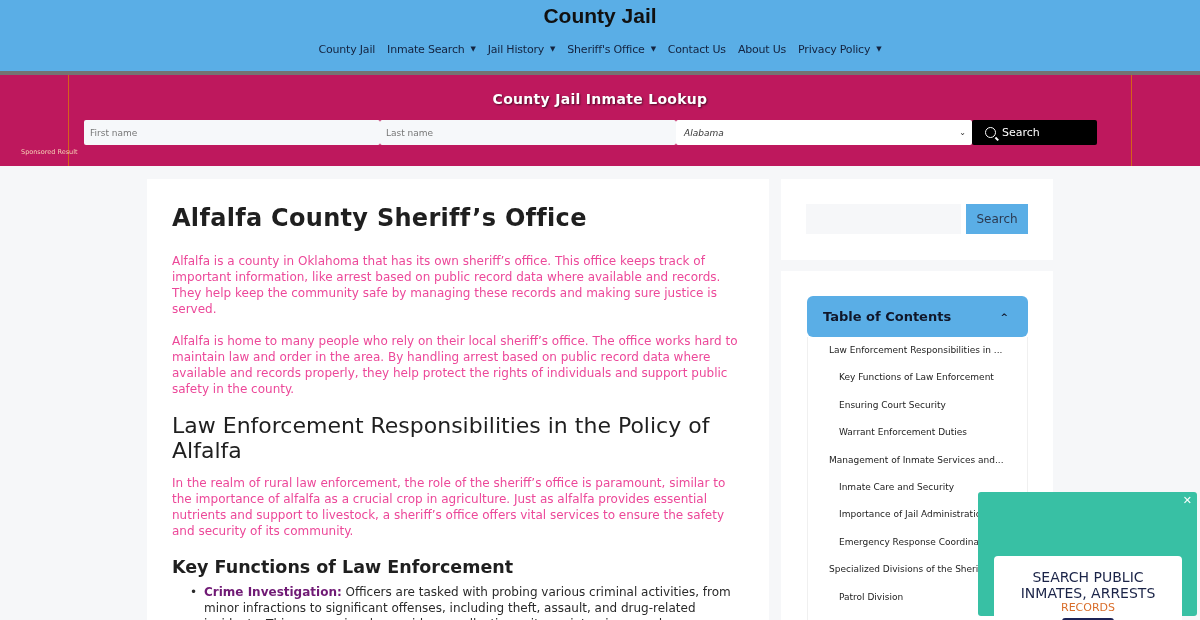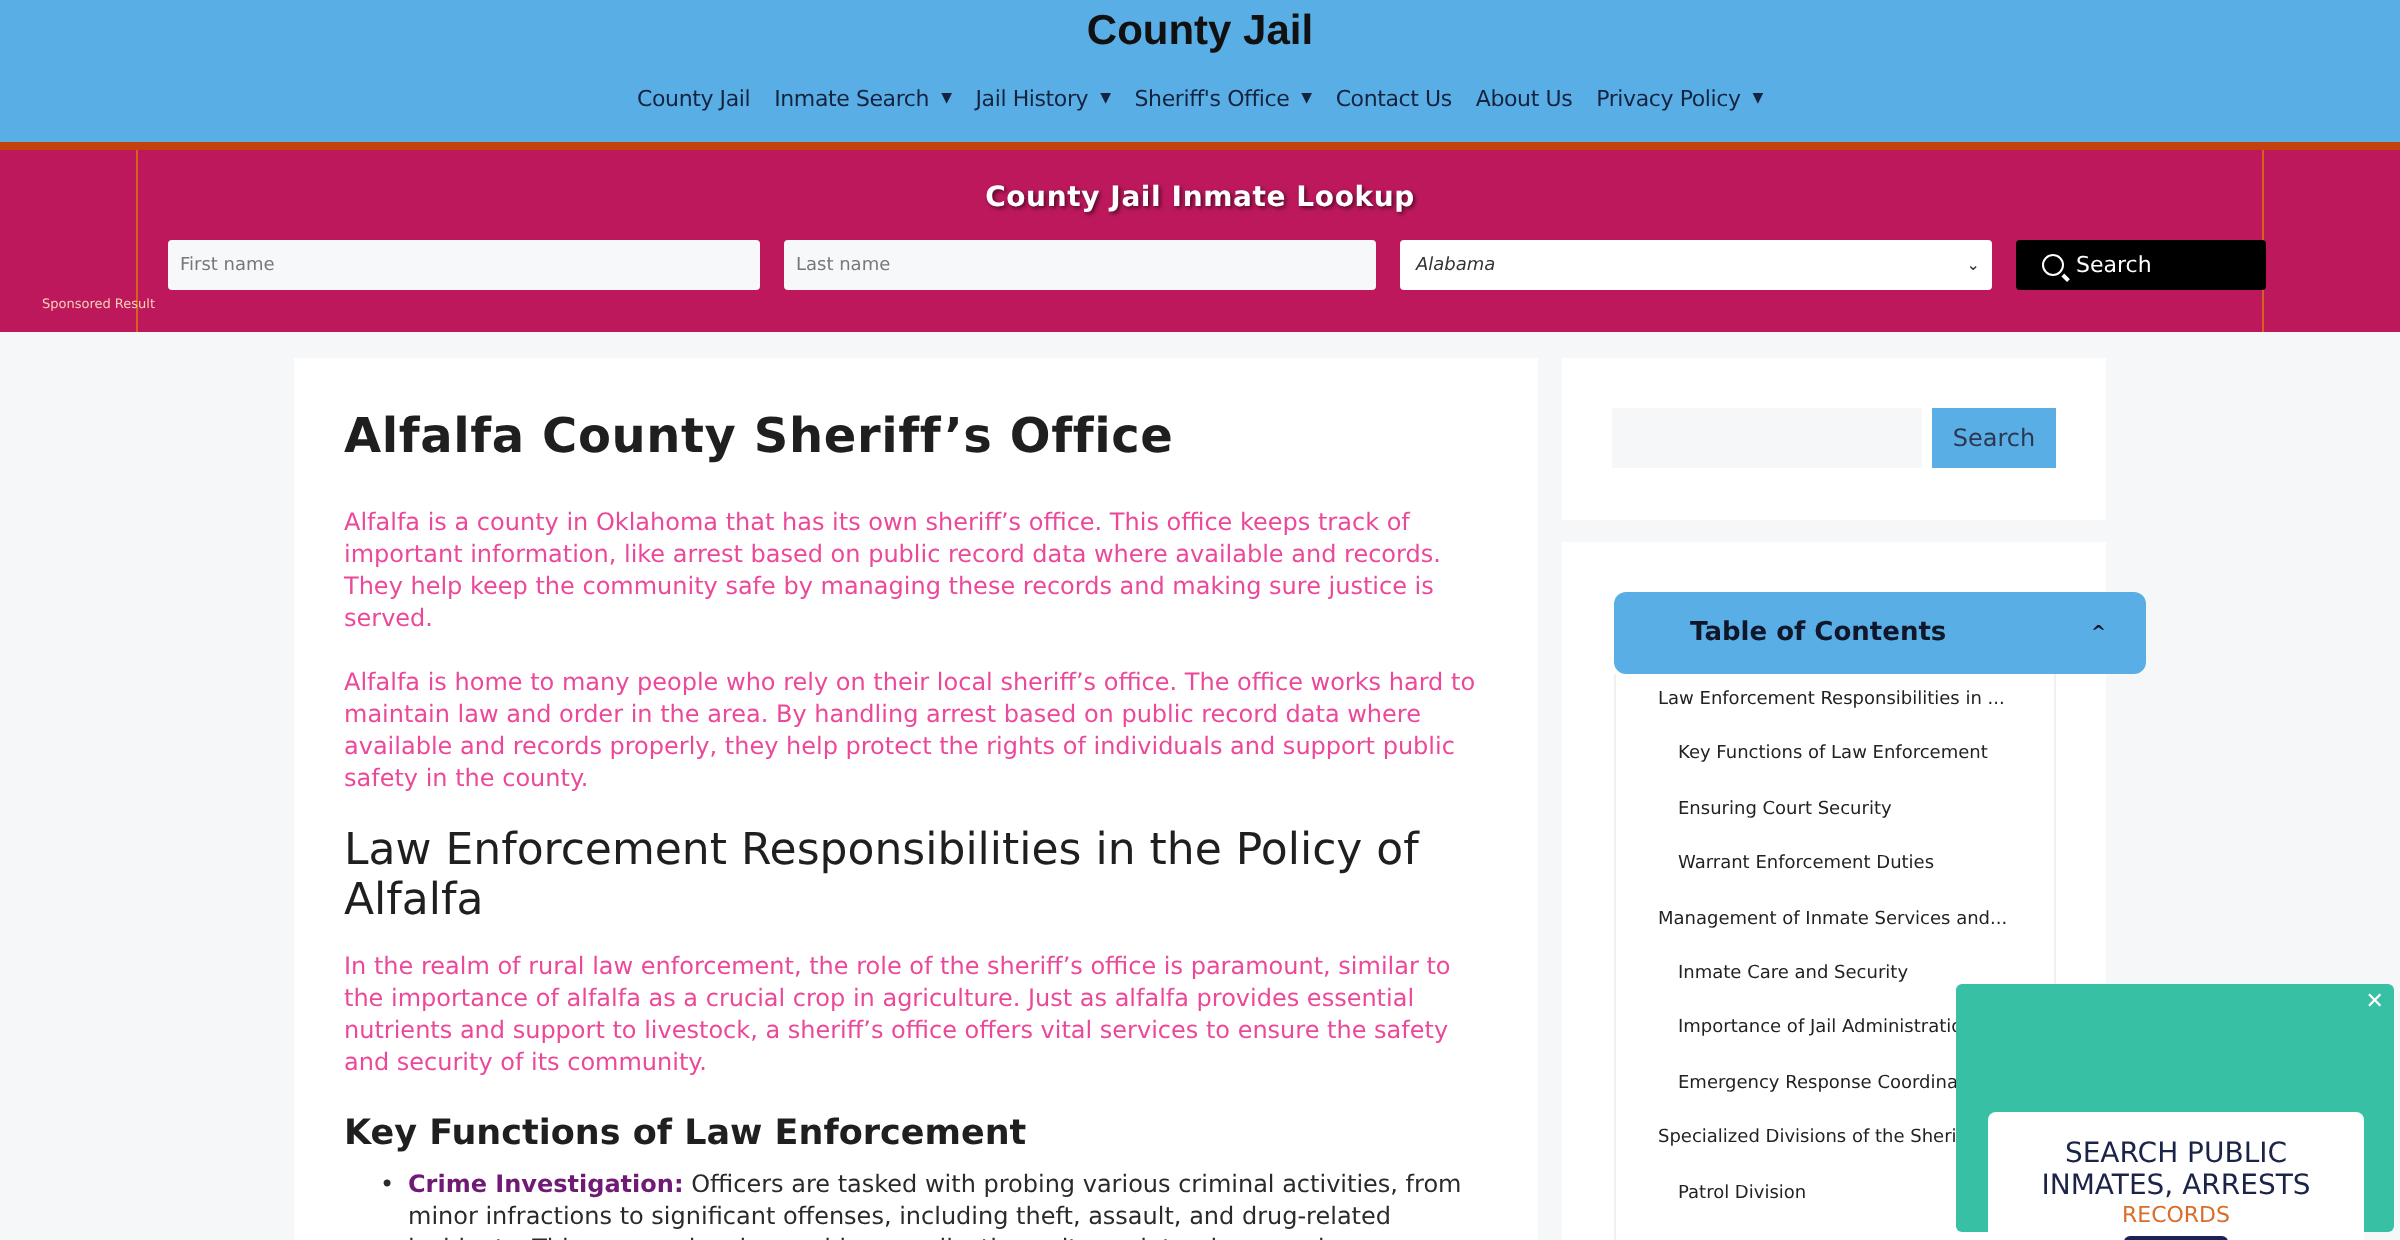--- a/index.html
+++ b/index.html
@@ -8,21 +8,21 @@
       font-family: "DejaVu Sans", sans-serif;
       background: #f6f7f9;
       color: #222;
       position: relative;
     }
     
     .site-header {
       background: #5aaee6;
       height: 71px;
       text-align: center;
-      border-bottom: 4px solid #c2410c;
+      border-bottom: 4px solid #737373;
       height: 75px;
     }
     .site-title {
       font-family: "Liberation Sans", sans-serif;
       font-weight: bold;
       font-size: 21px;
       color: #111;
       padding-top: 5px;
       height: 34px;
       line-height: 22px;
@@ -73,21 +73,21 @@
       font-weight: bold;
       font-size: 14px;
       letter-spacing: 0.3px;
       text-shadow: 1px 1px 2px rgba(0,0,0,0.6);
     }
     .banner-form {
       position: absolute;
       top: 45px;
       left: 84px;
       display: flex;
-      gap: 12px;
+      gap: 0;
     }
     .banner-input {
       width: 296px;
       height: 25px;
       border: none;
       border-radius: 2px;
       background: #f6f8fa;
       font-size: 9px;
       padding-left: 6px;
       color: #333;
@@ -225,27 +225,27 @@
     }
     .toc-card {
       position: absolute;
       left: 781px; top: 271px;
       width: 272px; height: 360px;
       background: #fff;
     }
     .toc-header {
       position: absolute;
       left: 26px; top: 25px;
-      width: 266px; height: 41px;
+      width: 221px; height: 41px;
       background: #5aaee6;
       border-radius: 6px;
       display: flex;
       align-items: center;
       justify-content: space-between;
-      padding: 0 20px 0 38px;
+      padding: 0 20px 0 16px;
       cursor: pointer;
     }
     .toc-title {
       font-size: 13px;
       font-weight: bold;
       color: #10172a;
     }
     .toc-caret {
       font-size: 9px;
       color: #10172a;

